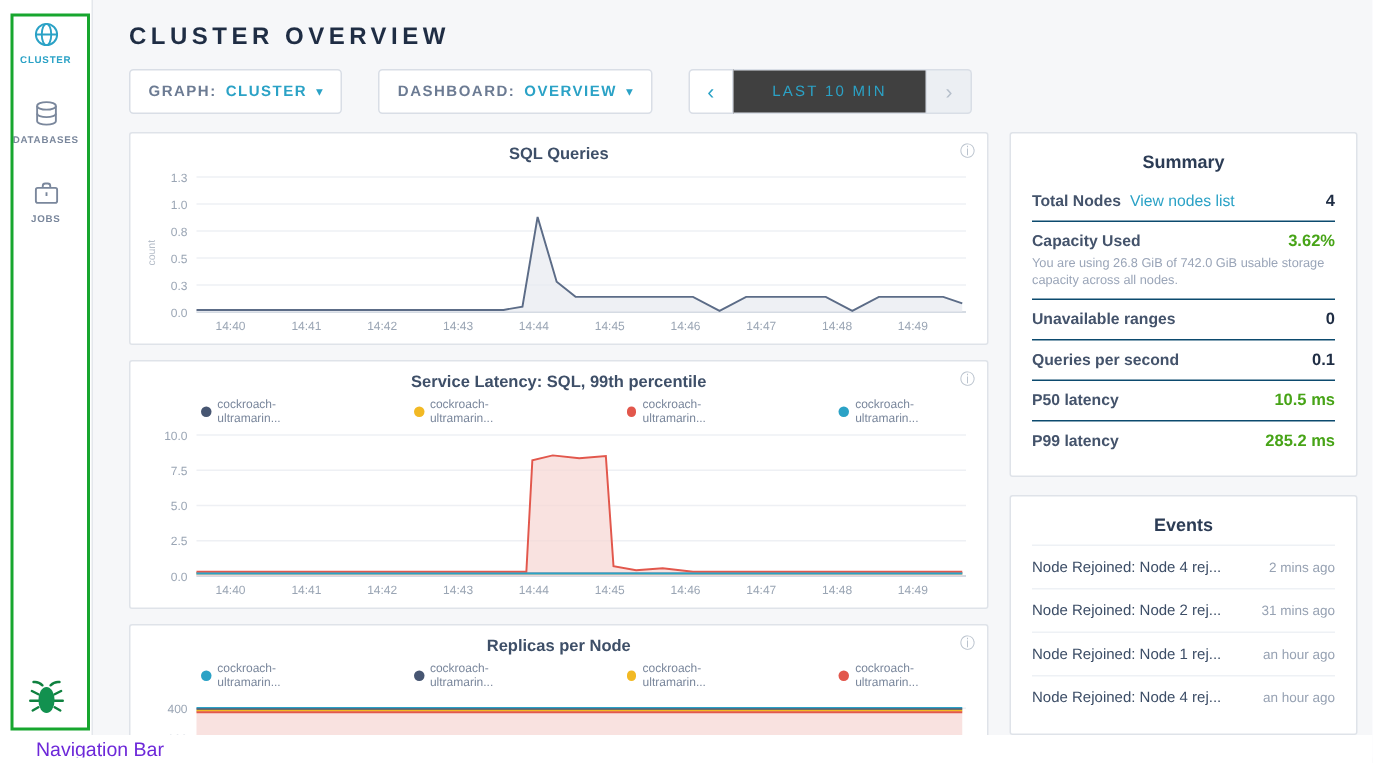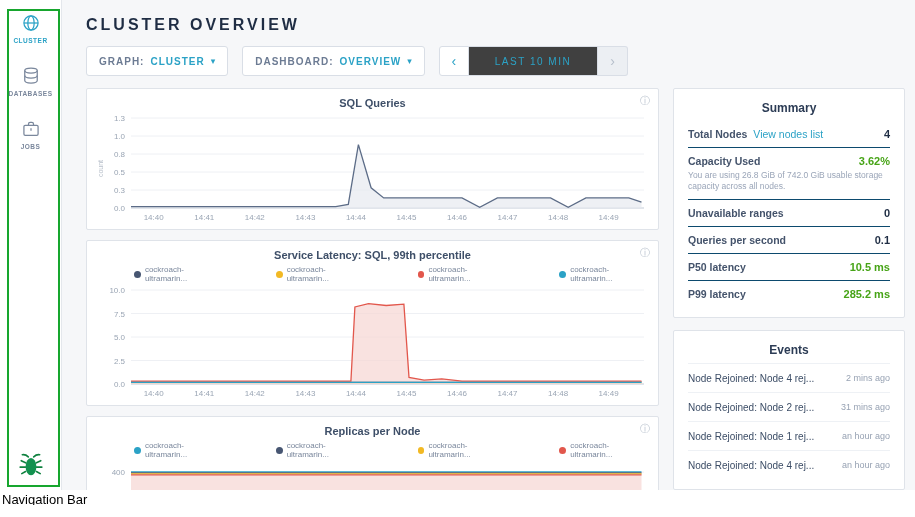--- a/index.html
+++ b/index.html
@@ -13,21 +13,21 @@
   .nav-item { display:flex; flex-direction:column; align-items:center; gap:4px; padding:13px 0 9px; cursor:pointer; color:#7a879c; }
   .nav-item.active { color:#2ba2c6; }
   .nav-item .icon svg { display:block; }
   .nav-label { font-size:6.5px; font-weight:bold; letter-spacing:0.5px; }
   .nav-logo { position:absolute; bottom:12px; left:0; width:62px; display:flex; justify-content:center; cursor:pointer; }
 
   
   main { flex:1; padding:16px 10px 0 24px; overflow:hidden; }
   h1.page-title { font-size:16px; font-weight:bold; letter-spacing:3px; color:#1f2d44; }
 
-  .toolbar { display:flex; align-items:center; gap:14px; margin-top:12px; }
+  .toolbar { display:flex; align-items:center; gap:24px; margin-top:12px; }
   .dropdown { display:flex; align-items:center; gap:6px; height:30px; padding:0 12px; background:#ffffff; border:1px solid #d9dee6; border-radius:3px; cursor:pointer; }
   .dd-label { font-size:10px; font-weight:bold; letter-spacing:1px; color:#6c7b93; }
   .dd-value { font-size:10px; font-weight:bold; letter-spacing:1px; color:#2ba2c6; }
   .caret { font-size:9px; color:#2ba2c6; }
   .timerange { display:flex; align-items:stretch; height:30px; }
   .tr-btn { width:30px; display:flex; align-items:center; justify-content:center; background:#ffffff; border:1px solid #d9dee6; color:#2ba2c6; font-size:14px; cursor:pointer; }
   .tr-btn.prev { border-radius:3px 0 0 3px; }
   .tr-btn.next { border-radius:0 3px 3px 0; background:#eceff3; color:#b6bfcb; border-left:none; }
   .tr-label { display:flex; align-items:center; padding:0 26px; background:#404040; border:1px solid #d9dee6; border-left:none; font-size:10px; font-weight:normal; letter-spacing:1.5px; color:#2ba2c6; cursor:pointer; }
 
@@ -57,21 +57,21 @@
   .srow-value { margin-left:auto; font-size:11px; font-weight:bold; }
   .srow-value.dark { color:#1f2d44; }
   .srow-value.green { color:#47a417; }
   .srow-caption { font-size:8.5px; color:#9aa5b8; line-height:1.3; margin-top:3px; }
   .erow { display:flex; align-items:center; gap:8px; padding:8.5px 0; border-top:1px solid #eef1f5; cursor:pointer; }
   .erow-text { font-size:10px; color:#3c4d66; white-space:nowrap; overflow:hidden; flex:1; }
   .erow-time { font-size:9px; color:#97a2b3; white-space:nowrap; }
 
   
   .caption-bar { position:relative; height:27px; background:#ffffff; }
-  .caption-text { position:absolute; left:2px; top:2px; font-size:13px; color:#000000;text-align:right; }
+  .caption-text { position:absolute; left:24px; top:2px; font-size:13px; color:#6d28d9;text-align:right; }
   .bottom-line { position:absolute; bottom:4px; left:0; right:0; height:1px; background:#cfcfcf; }
 </style>
 </head>
 <body>
 
 <div class="app">
   <div class="screen">
 
     <nav class="navbar">
       <div class="nav-item active">

